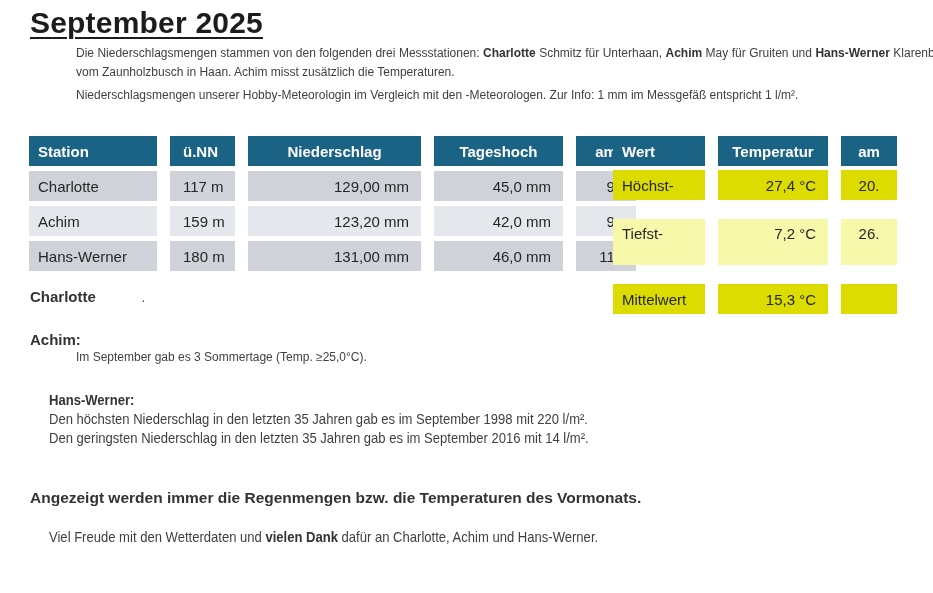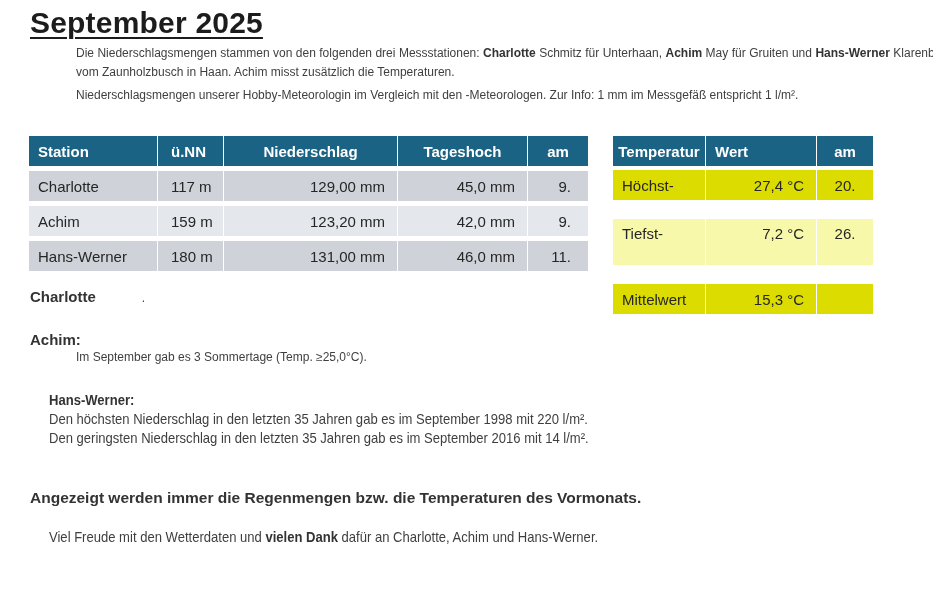--- a/index.html
+++ b/index.html
@@ -26,21 +26,21 @@
     text-underline-offset:4px;
     text-decoration-thickness:2px;
     letter-spacing:0.2px;
   }
   .para{font-size:12px;line-height:19px;margin-left:46px;}
   .p1{left:30px;top:44px;width:878px;text-align:justify;}
   .p2{left:30px;top:86px;width:878px;}
   b,.bold{font-weight:bold;color:#333;}
   
   .tbl{font-size:15px;color:var(--table-text);}
-  .trow{display:grid;column-gap:1px;}
+  .trow{display:grid;column-gap:13px;}
   .t1 .trow{grid-template-columns:128px 65px 173px 129px 60px;margin-bottom:5px;}
   .t2 .trow{grid-template-columns:92px 110px 56px;margin-bottom:19px;}
   .t2 .thead{margin-bottom:4px;}
   .cell{height:30px;display:flex;align-items:center;overflow:hidden;}
   .thead .cell{background:var(--header-bg);color:#fff;font-weight:bold;}
   .t1 .r-odd .cell{background:var(--row-dark);}
   .t1 .r-even .cell{background:var(--row-light);}
   .t2 .r-odd .cell{background:var(--yellow-dark);}
   .t2 .r-even .cell{background:var(--yellow-light);}
   .t2 .r-tall .cell{height:46px;align-items:flex-start;padding-top:6px;}
@@ -89,22 +89,22 @@
     <div class="cell c-left">Hans-Werner</div>
     <div class="cell c-left2">180 m</div>
     <div class="cell c-right">131,00 mm</div>
     <div class="cell c-right">46,0 mm</div>
     <div class="cell c-right-lg">11.</div>
   </div>
 </div>
 
 <div class="abs tbl t2" style="left:613px;top:136px;">
   <div class="trow thead">
+    <div class="cell c-left">Wert</div>
     <div class="cell c-center">Temperatur</div>
-    <div class="cell c-left">Wert</div>
     <div class="cell c-center">am</div>
   </div>
   <div class="trow r-odd">
     <div class="cell c-left">Höchst-</div>
     <div class="cell c-right">27,4 °C</div>
     <div class="cell c-center">20.</div>
   </div>
   <div class="trow r-even r-tall">
     <div class="cell c-left">Tiefst-</div>
     <div class="cell c-right">7,2 °C</div>

